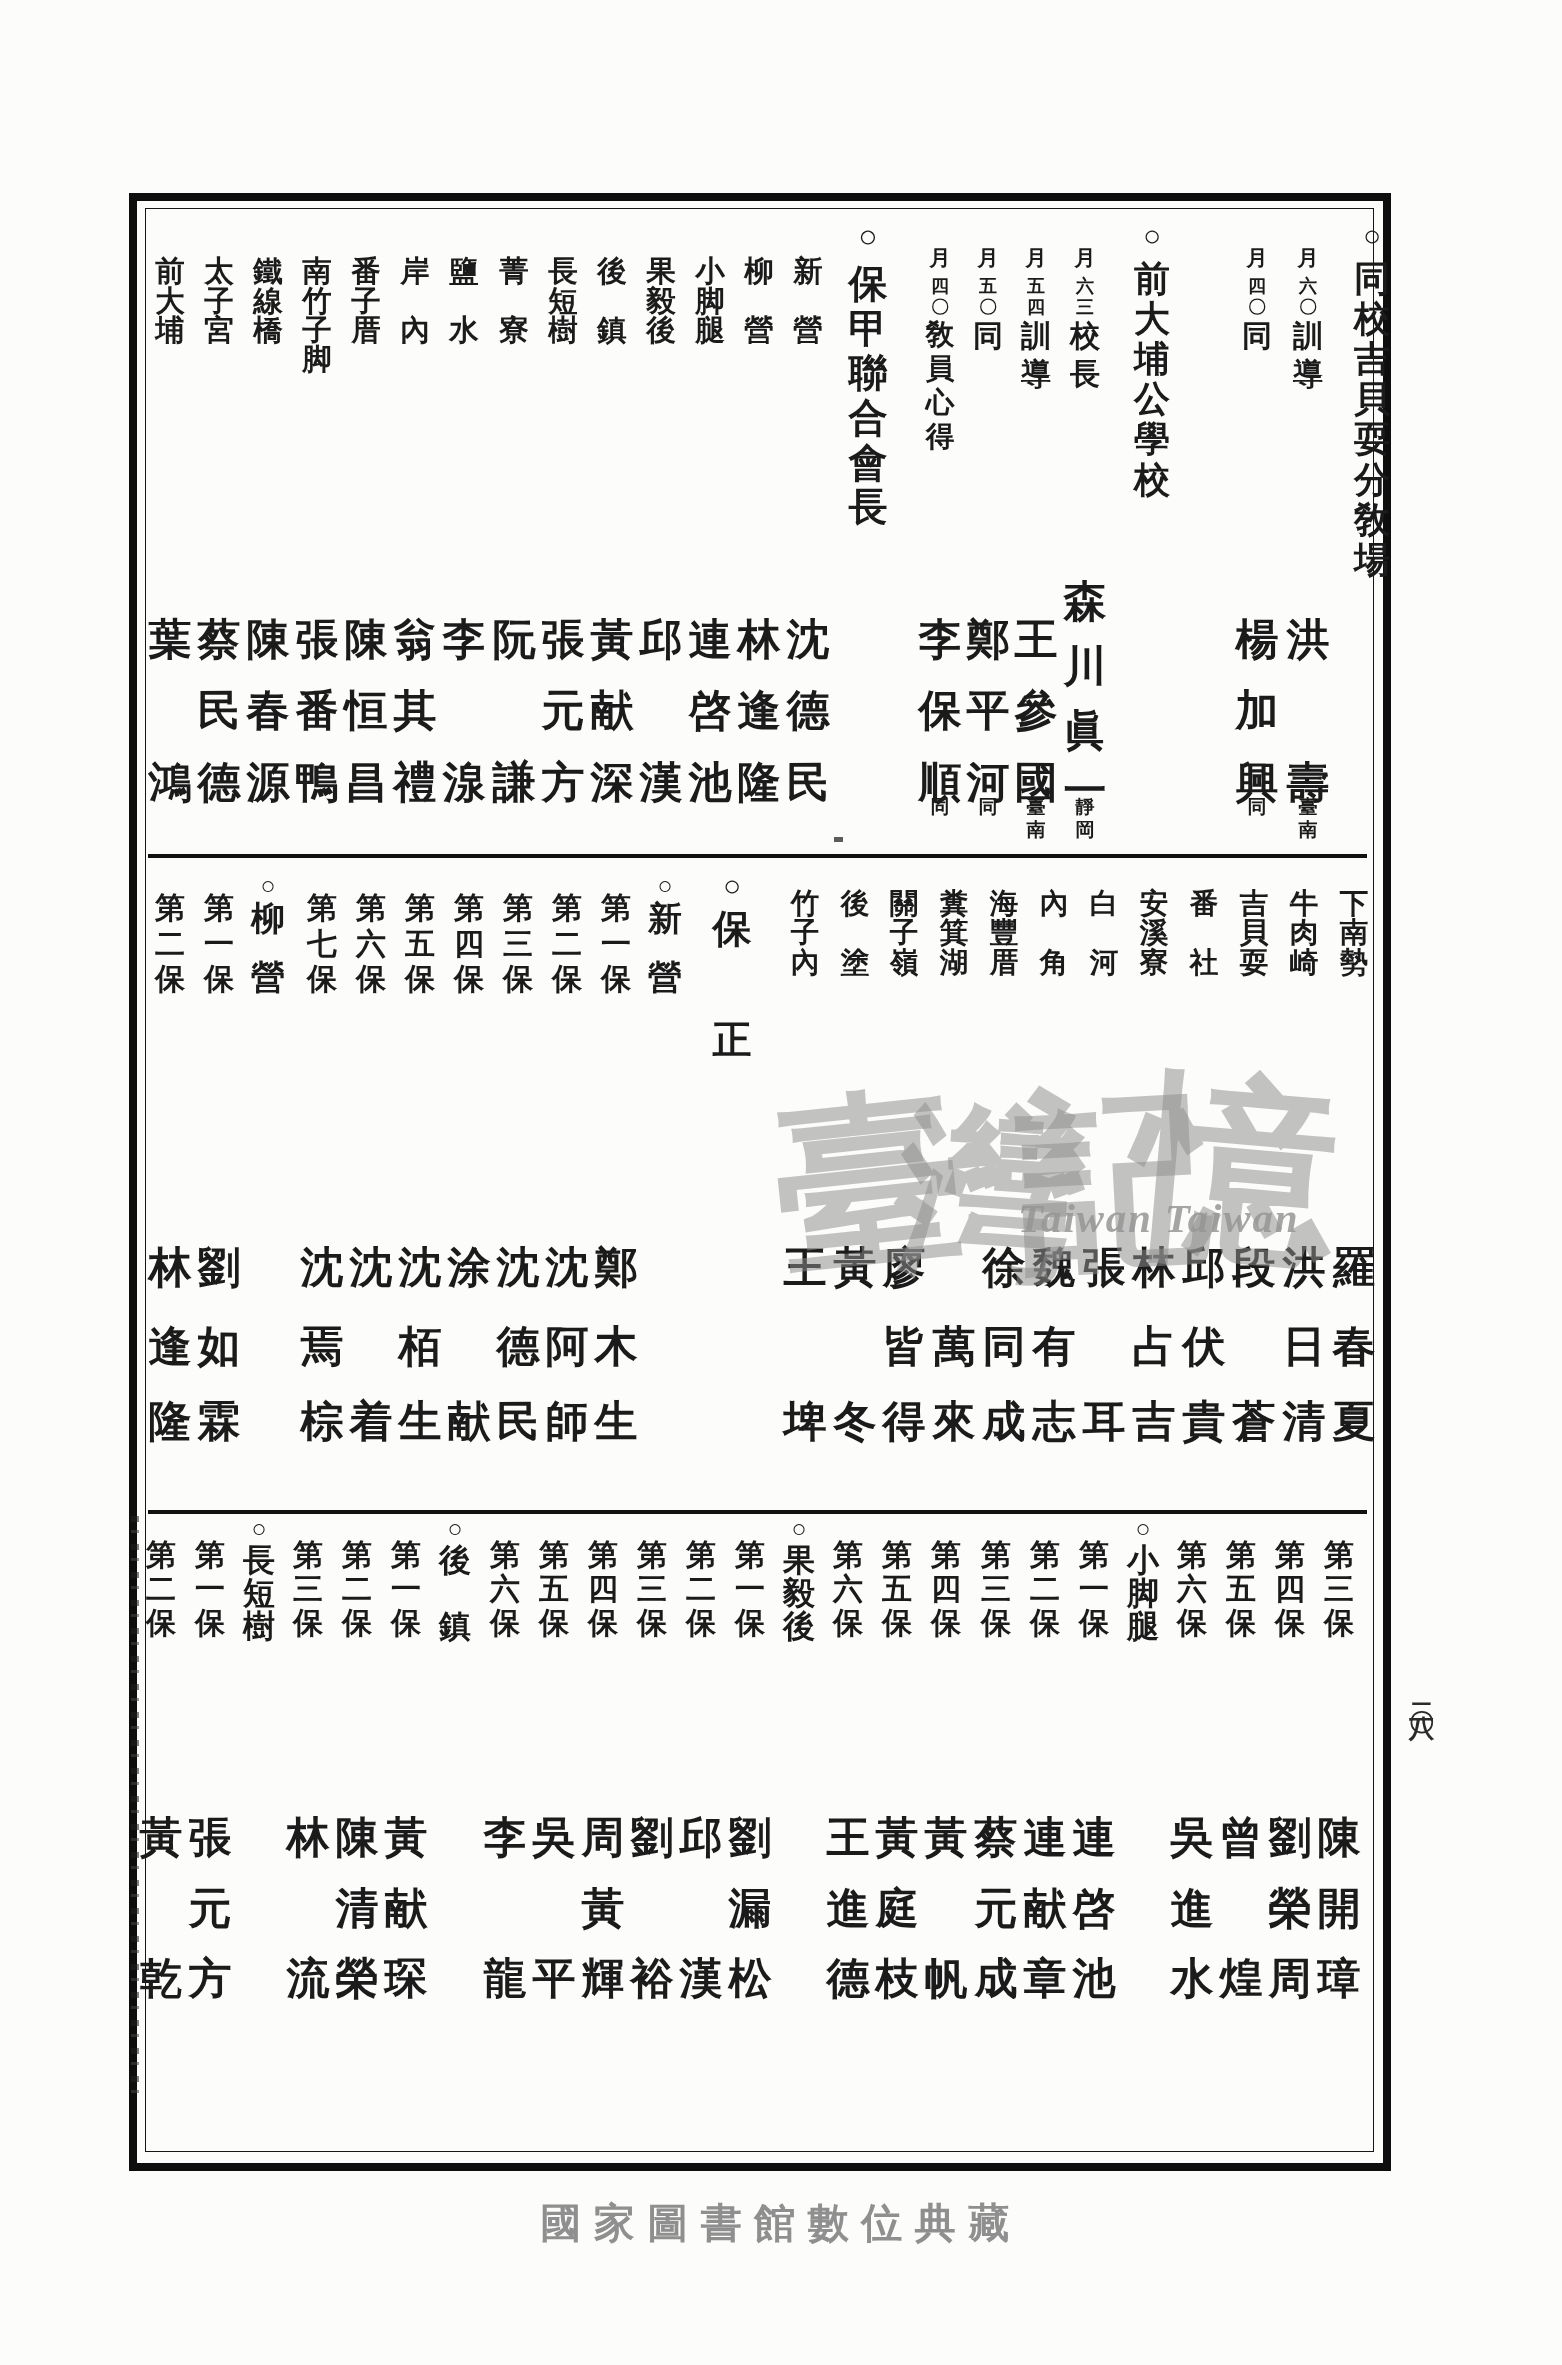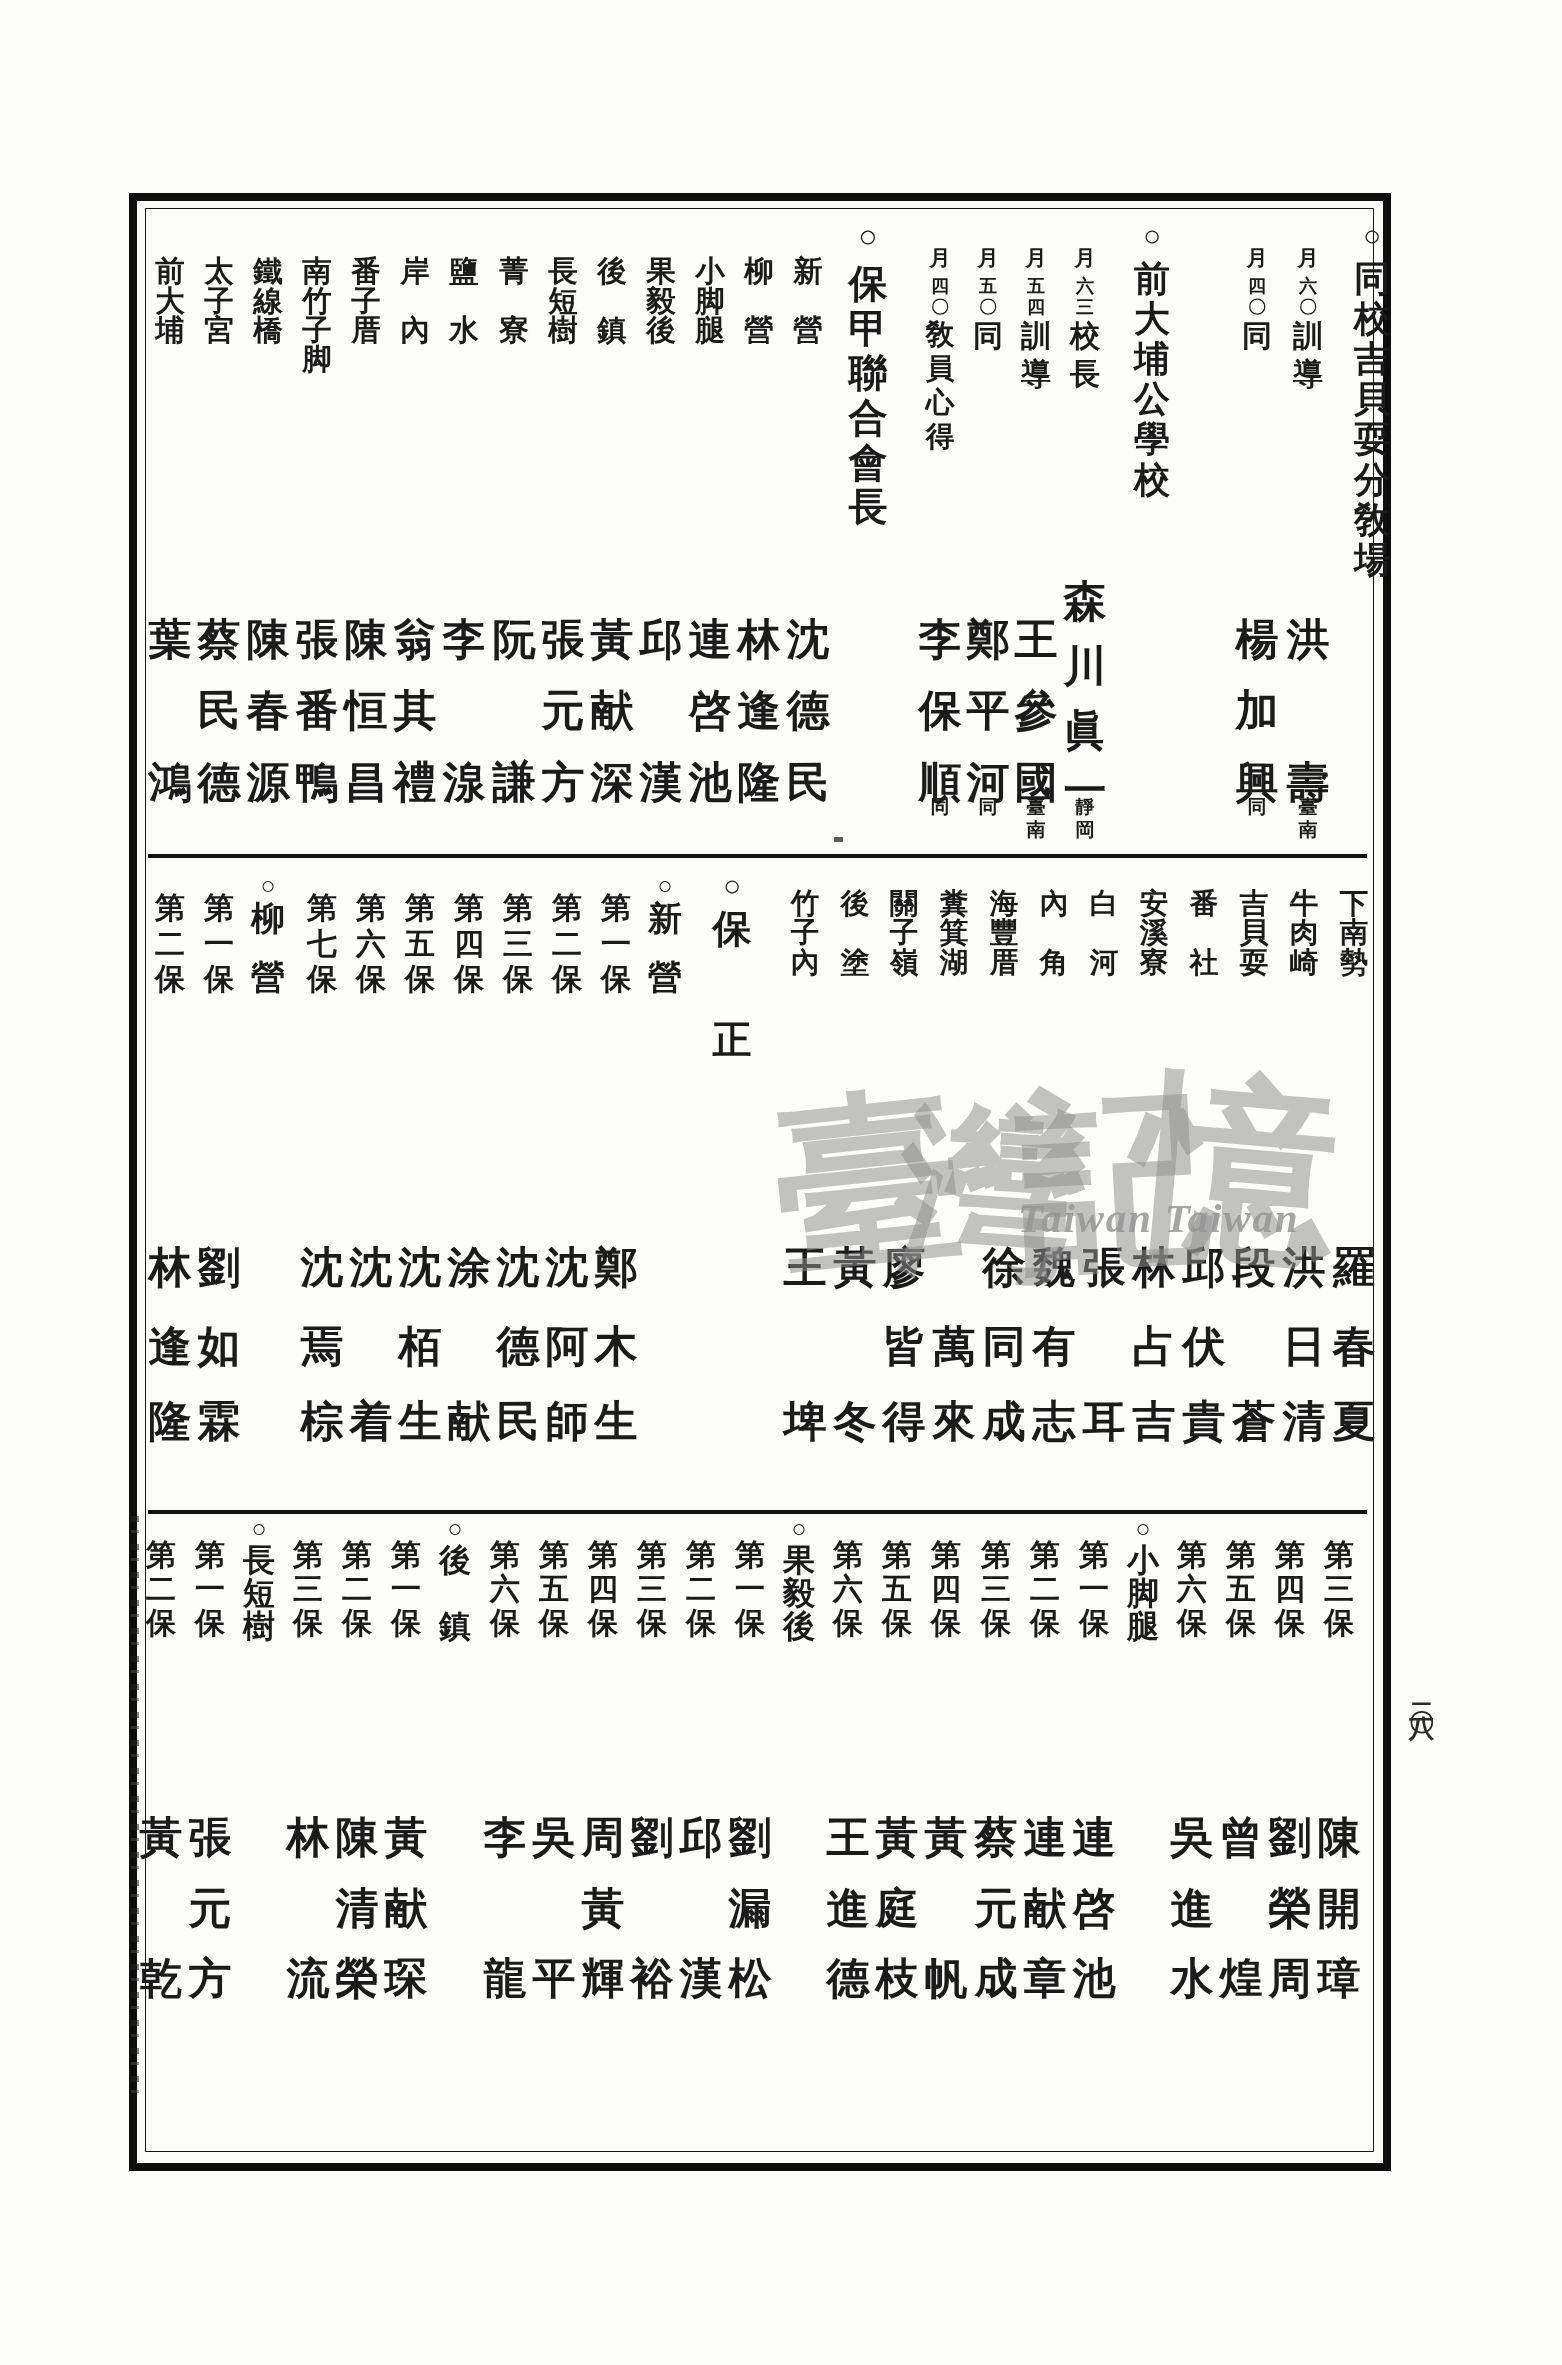--- a/index.html
+++ b/index.html
@@ -597,18 +597,19 @@
     </div>
 
   <div id="watermark">
       <span class="wm-ch" style="left: 775px; top: 1087px; font-size: 187px; transform: rotate(-6deg);">臺</span>
       <span class="wm-ch" style="left: 900px; top: 1102px; font-size: 183px; transform: rotate(4deg);">灣</span>
       <span class="wm-ch" style="left: 1018px; top: 1082px; font-size: 192px; transform: rotate(-3deg);">記</span>
       <span class="wm-ch" style="left: 1135px; top: 1069px; font-size: 201px; transform: rotate(5deg);">憶</span>
     </div>
   <div id="watermark-latin">Taiwan Taiwan</div>
 
+  <div id="bottom-caption">國家圖書館數位典藏</div>
   <div id="page-number">二〇八</div>
 
   <div id="scan-artifact-strip"></div>
   <div id="scan-artifact-dot"></div>
 </div>
 
 
 </body></html>

